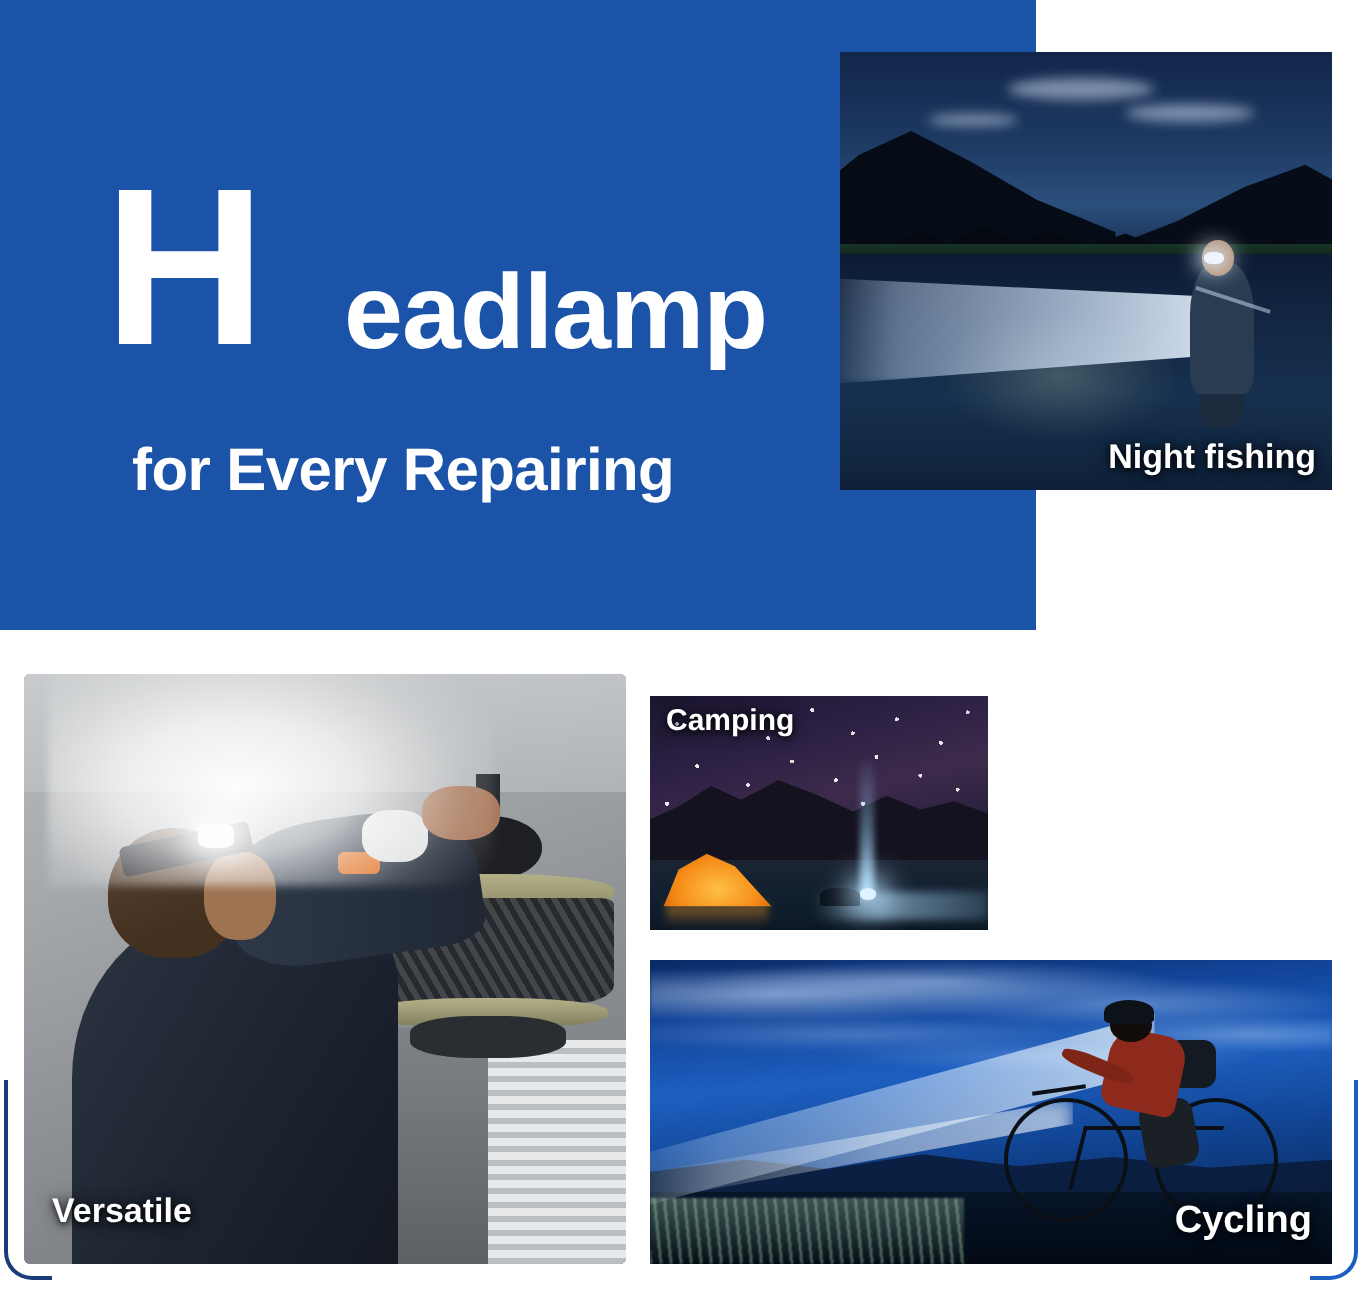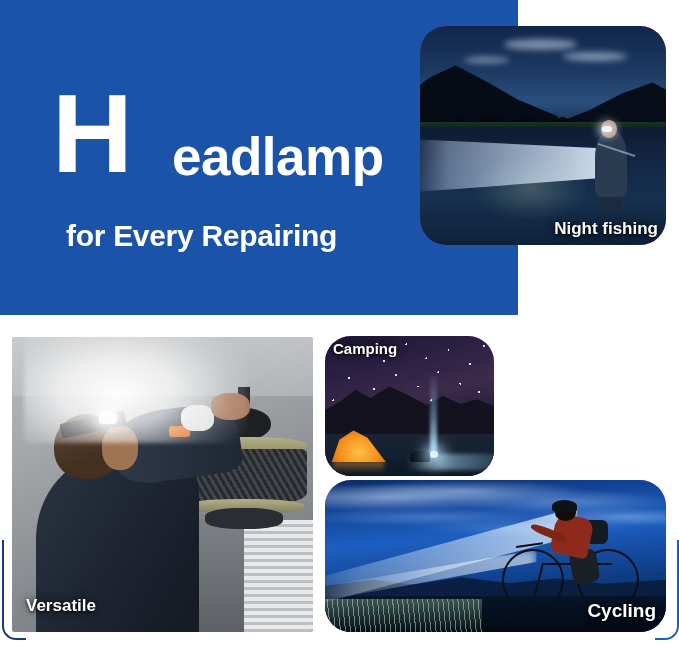--- a/index.html
+++ b/index.html
@@ -76,21 +76,20 @@
     color: #ffffff;
     letter-spacing: -0.3px;
     white-space: nowrap;
   }
 
   
   .panel {
     position: absolute;
     overflow: hidden;
     background: #d946ef;
-    border-radius: 26px;
   }
   .panel .scene {
     position: absolute;
     inset: 0;
     overflow: hidden;
   }
   .caption {
     position: absolute;
     font-weight: 700;
     color: #ffffff;
@@ -284,23 +283,23 @@
   .rp-lamp {
     position: absolute; left: 29%; top: 25.5%; width: 6%; height: 4%;
     background: #f3f6fa;
     border-radius: 30%;
     box-shadow: 0 0 14px 6px rgba(255,255,255,.85);
   }
 
   
   #panel-camping {
     left: 325px;
-    top: 336px;
+    top: 348px;
     width: 169px;
-    height: 140px;
+    height: 117px;
   }
   .cp-sky {
     position: absolute; inset: 0;
     background: linear-gradient(165deg, #1c1630 0%, #2b2043 24%, #3d2b4c 46%, #241c39 70%, #151228 100%);
   }
   .cp-stars {
     position: absolute; inset: 0;
     background-image:
       radial-gradient(1px 1px at 8% 12%, #fff 99%, transparent),
       radial-gradient(1px 1px at 22% 8%, #e8e8ff 99%, transparent),

